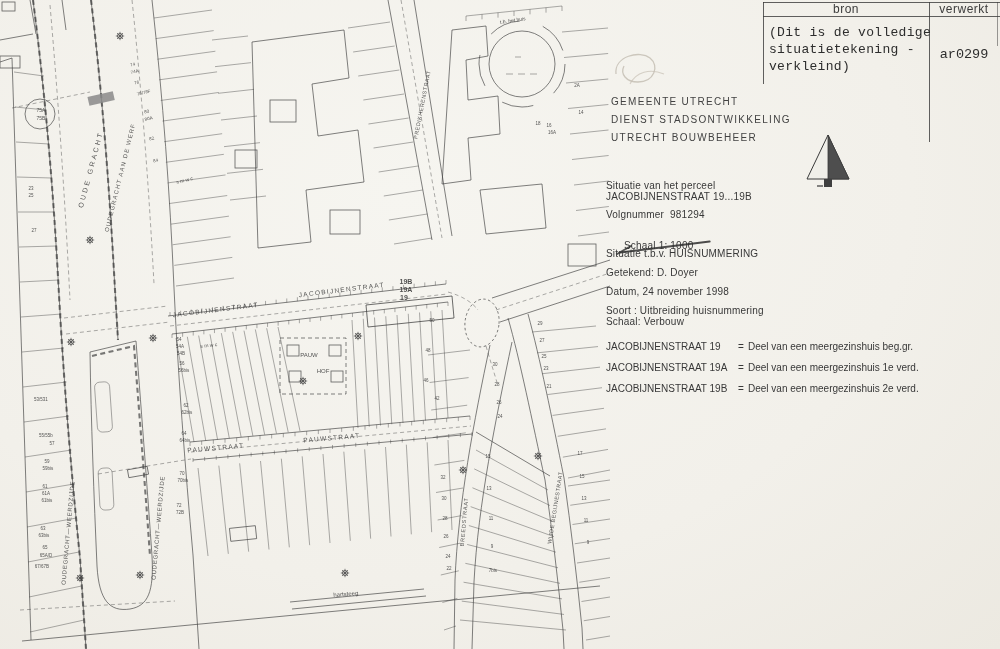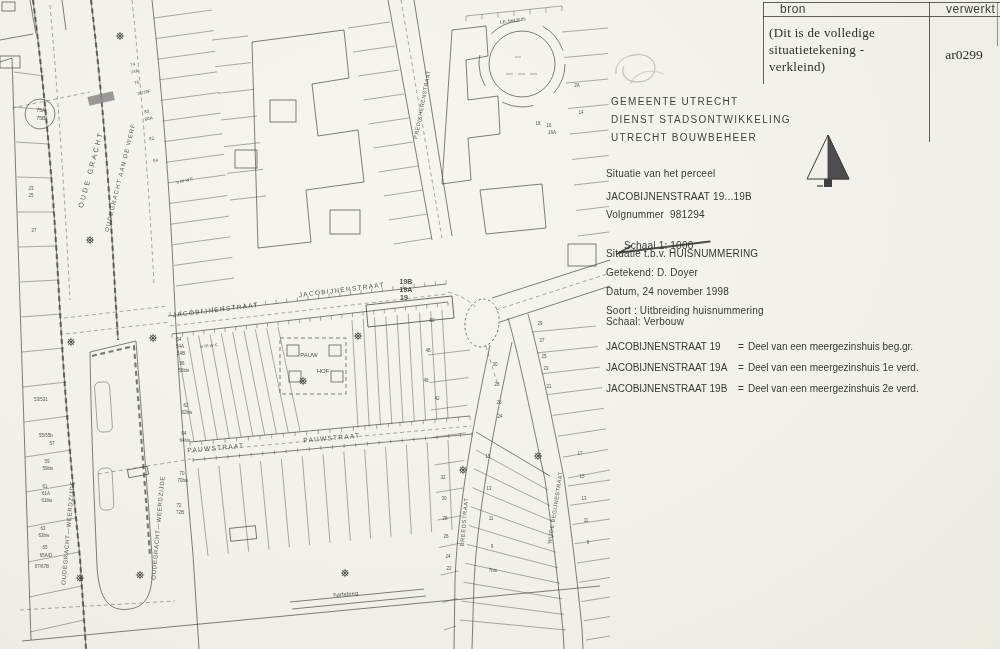--- a/index.html
+++ b/index.html
@@ -10,22 +10,22 @@
   
   #map-svg path,#map-svg line,#map-svg rect,#map-svg circle,#map-svg ellipse,#map-svg polyline{
     stroke:#3d3d3d;fill:none;stroke-width:.8;opacity:.82;}
   #map-svg .bank{stroke-width:2.1;stroke-dasharray:5 3.5;opacity:.68;}
   #map-svg .thin{stroke-width:.6;opacity:.7;}
   #map-svg .dash{stroke-dasharray:4 3;stroke-width:.6;opacity:.7;}
   #map-svg .fillg{fill:#8a8a8a;stroke:none;opacity:.85;}
   #map-svg text{font-family:"Liberation Sans",sans-serif;fill:#3c3c3c;opacity:.88;}
   
   .gridline{background:#3a3a3a;opacity:.8;}
-  .hdr{font-size:12px;color:#3c3c3c;text-align:left;letter-spacing:.5px;padding-left:17px;}
-  .mono{font-family:Liberation Serif, serif;color:#2d2d2d;}
+  .hdr{font-size:12px;color:#3c3c3c;text-align:center;letter-spacing:.5px;}
+  .mono{font-family:Liberation Mono, monospace;color:#2d2d2d;}
   .note-line{font-size:13px;line-height:17px;letter-spacing:.3px;}
   .code{font-size:13.5px;text-align:center;}
   .org{font-size:10px;letter-spacing:1.3px;color:#424242;}
   .fld{font-size:10px;letter-spacing:.2px;color:#383838;white-space:pre;}
   .entry{display:flex;font-size:10px;color:#383838;white-space:pre;}
   .entry .a{width:128px;}
   .entry .s{width:14px;text-align:center;}
   .strikewrap{position:relative;display:inline-block;}
   .strike1{position:absolute;left:-40px;top:6px;width:92px;height:2.2px;background:#2e2e2e;
     transform:rotate(-7deg);border-radius:2px;opacity:.85;}
@@ -506,21 +506,21 @@
     <div class="abs org" style="left:611px;top:114px">DIENST  STADSONTWIKKELING</div>
     <div class="abs org" style="left:611px;top:132px">UTRECHT  BOUWBEHEER</div>
 
     <svg class="abs" style="left:804px;top:132px" width="48" height="58" viewBox="0 0 48 58">
       <polygon points="24,3 45,47 3,47" fill="#f0efe9" stroke="#3a3a3a" stroke-width="1"></polygon>
       <polygon points="24,3 45,47 24,47" fill="#4e4e4e" stroke="#3a3a3a" stroke-width=".8"></polygon>
       <rect x="20" y="47" width="8" height="8" fill="#3f3f3f"></rect>
       <path d="M13,54 h6" stroke="#3a3a3a" stroke-width="1.2" fill="none"></path>
     </svg>
 
-    <div class="abs fld" style="left:606px;top:168px">Situatie van het perceel</div>
+    <div class="abs fld" style="left:606px;top:180px">Situatie van het perceel</div>
     <div class="abs fld" style="left:606px;top:191px">JACOBIJNENSTRAAT 19...19B</div>
     <div class="abs fld" style="left:606px;top:209px">Volgnummer  981294</div>
 
     <div class="abs fld" style="left:606px;top:229px">
       <span>Schaal</span><span> </span><span class="strikewrap"><span>1: 1000</span><span class="strike1"></span><span class="strike2"></span></span>
     </div>
 
     <div class="abs fld" style="left:606px;top:248px">Situatie t.b.v. HUISNUMMERING</div>
     <div class="abs fld" style="left:606px;top:267px">Getekend: D. Doyer</div>
     <div class="abs fld" style="left:606px;top:286px">Datum, 24 november 1998</div>

